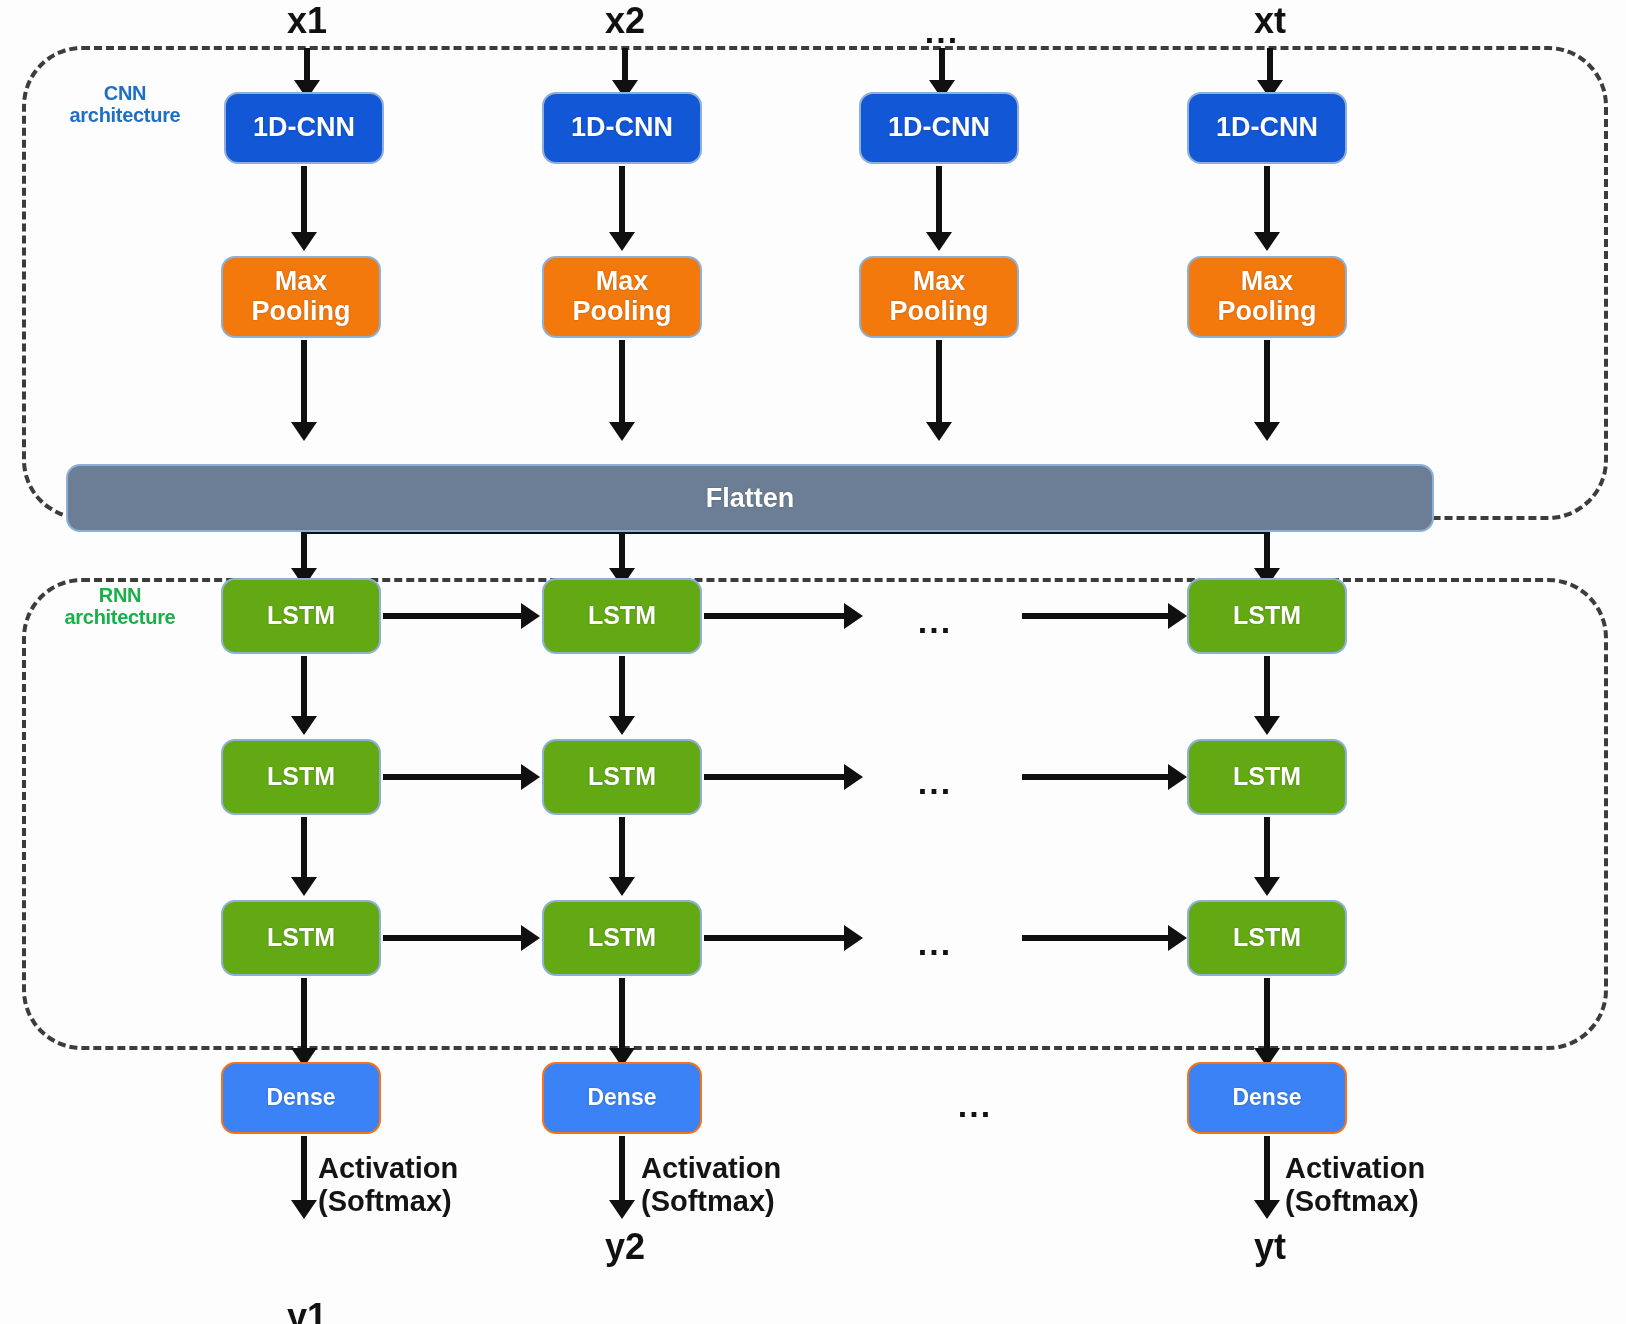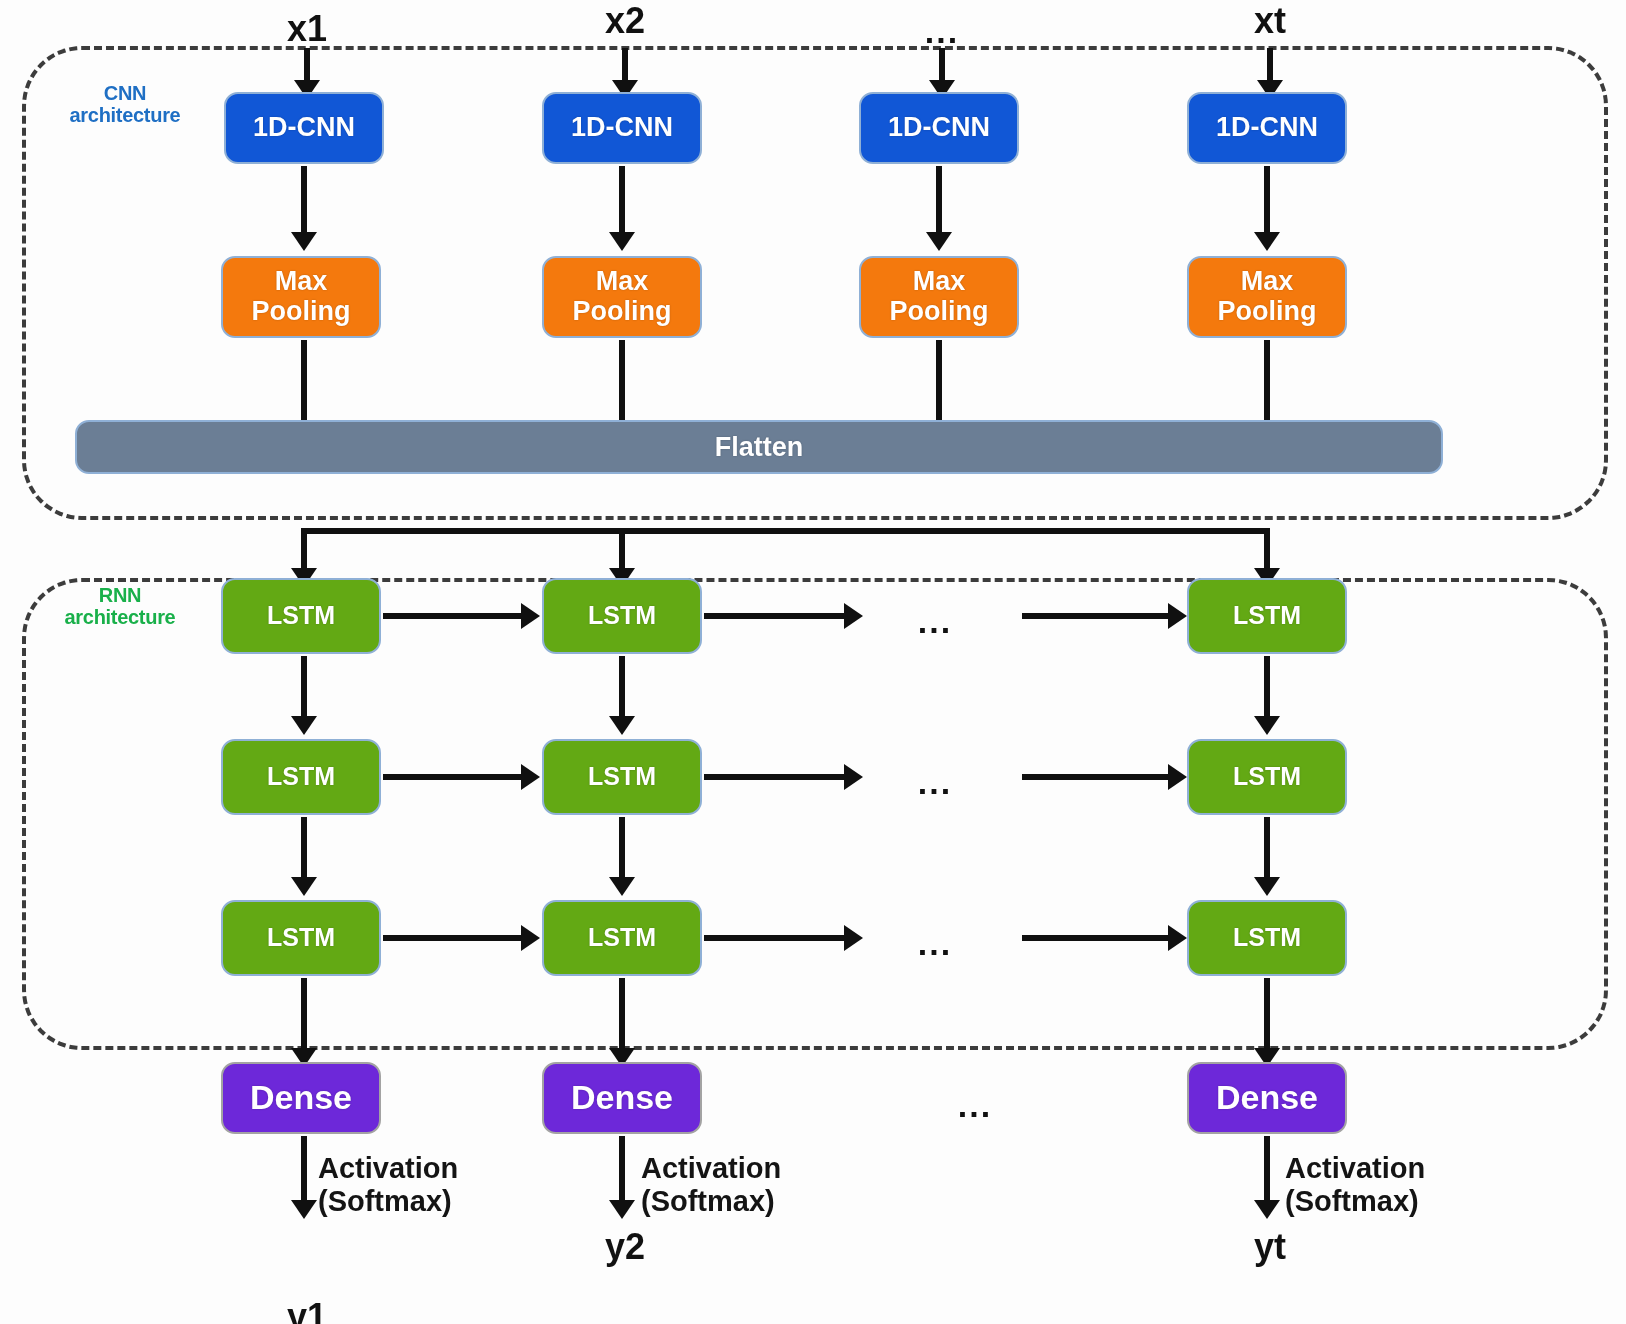--- a/index.html
+++ b/index.html
@@ -49,21 +49,21 @@
     color:#ffffff;
     font-weight:bold;
     line-height:1.1;
     white-space:pre-line;
     text-shadow:0 0 2px rgba(0,0,0,.25);
     z-index:4;
   }
   .node.cnn{ background:#1157d6; font-size:27px; }
   .node.pool{ background:#f4790d; font-size:27px; }
   .node.lstm{ background:#63a914; font-size:25px; }
-  .node.dense{ background:#6d28d9; font-size:34px; border:2px solid #a3a3a3;}
+  .node.dense{ background:#3b82f6; font-size:23px; border:2px solid #f97316;}
 
   .flatten-bar{
     position:absolute;
     box-sizing:border-box;
     background:#6b7e95;
     border:2px solid #8fb0d6;
     border-radius:14px;
     display:flex;
     align-items:center;
     justify-content:center;
@@ -147,21 +147,21 @@
 <div id="canvas">
 
   <div class="group-box" style="left:22px;top:46px;width:1586px;height:474px;"></div>
   <div class="group-box" style="left:22px;top:578px;width:1586px;height:472px;"></div>
 
   <div class="group-label cnn" style="left:30px;top:82px;width:190px;">CNN
 architecture</div>
   <div class="group-label rnn" style="left:20px;top:584px;width:200px;">RNN
 architecture</div>
 
-  <div class="io-label" style="left:227px;top:8px;width:160px;">x1</div>
+  <div class="io-label" style="left:227px;top:0px;width:160px;">x1</div>
   <div class="io-label" style="left:545px;top:0px;width:160px;">x2</div>
   <div class="ellipsis" style="left:862px;top:14px;width:160px;">...</div>
   <div class="io-label" style="left:1190px;top:0px;width:160px;">xt</div>
 
   <div class="v-arrow" style="left:304px;top:48px;height:34px;"></div>
   <div class="v-arrow" style="left:622px;top:48px;height:34px;"></div>
   <div class="v-arrow" style="left:939px;top:48px;height:34px;"></div>
   <div class="v-arrow" style="left:1267px;top:48px;height:34px;"></div>
 
   <div class="node cnn" style="left:224px;top:92px;width:160px;height:72px;">1D-CNN</div>
@@ -181,21 +181,21 @@
   <div class="node pool" style="left:859px;top:256px;width:160px;height:82px;">Max
 Pooling</div>
   <div class="node pool" style="left:1187px;top:256px;width:160px;height:82px;">Max
 Pooling</div>
 
   <div class="v-arrow" style="left:301px;top:340px;height:84px;"></div>
   <div class="v-arrow" style="left:619px;top:340px;height:84px;"></div>
   <div class="v-arrow" style="left:936px;top:340px;height:84px;"></div>
   <div class="v-arrow" style="left:1264px;top:340px;height:84px;"></div>
 
-  <div class="flatten-bar" style="left:66px;top:420px;width:1368px;height:54px;margin-left:9px;">Flatten</div>
+  <div class="flatten-bar" style="left:66px;top:464px;width:1368px;height:68px;">Flatten</div>
 
   <div class="h-line" style="left:301px;top:528px;width:969px;"></div>
   <div class="v-arrow" style="left:301px;top:528px;height:42px;"></div>
   <div class="v-arrow" style="left:619px;top:528px;height:42px;"></div>
   <div class="v-arrow" style="left:1264px;top:528px;height:42px;"></div>
 
   <div class="node lstm" style="left:221px;top:578px;width:160px;height:76px;">LSTM</div>
   <div class="node lstm" style="left:542px;top:578px;width:160px;height:76px;">LSTM</div>
   <div class="ellipsis" style="left:880px;top:604px;width:110px;">...</div>
   <div class="node lstm" style="left:1187px;top:578px;width:160px;height:76px;">LSTM</div>

